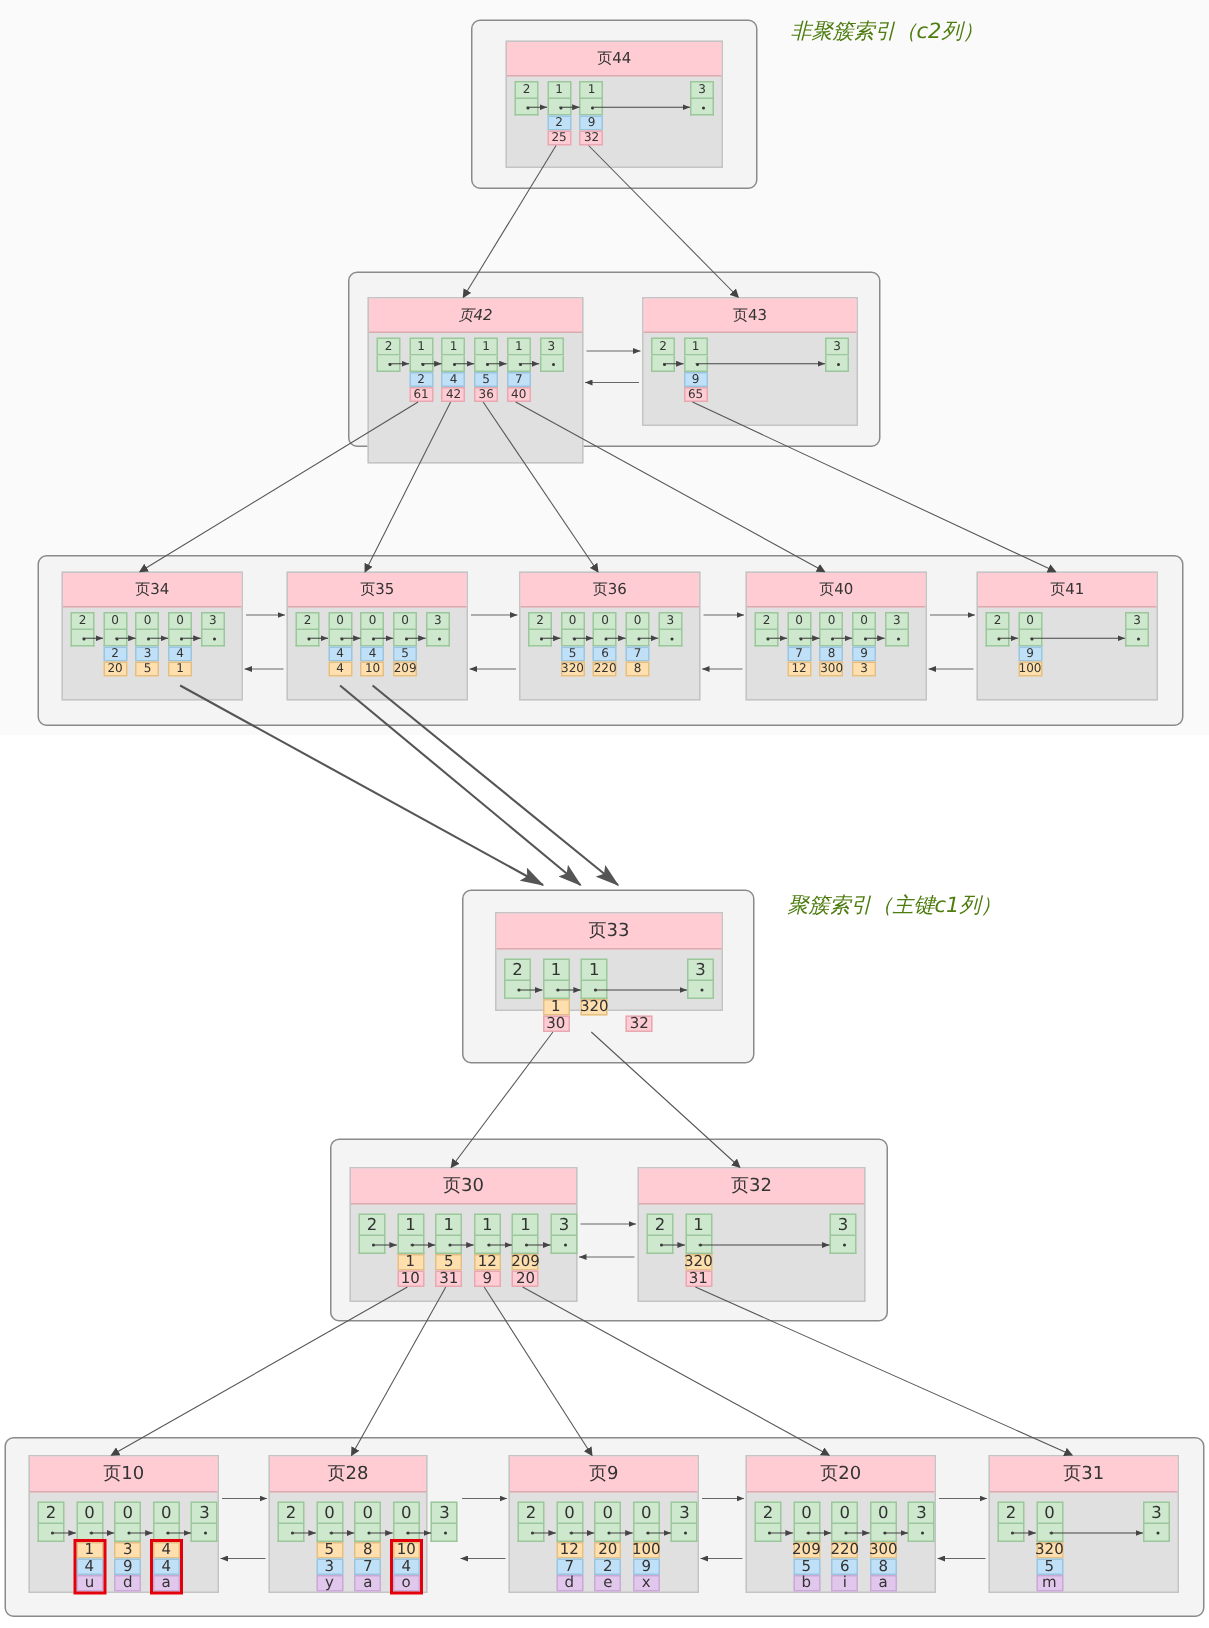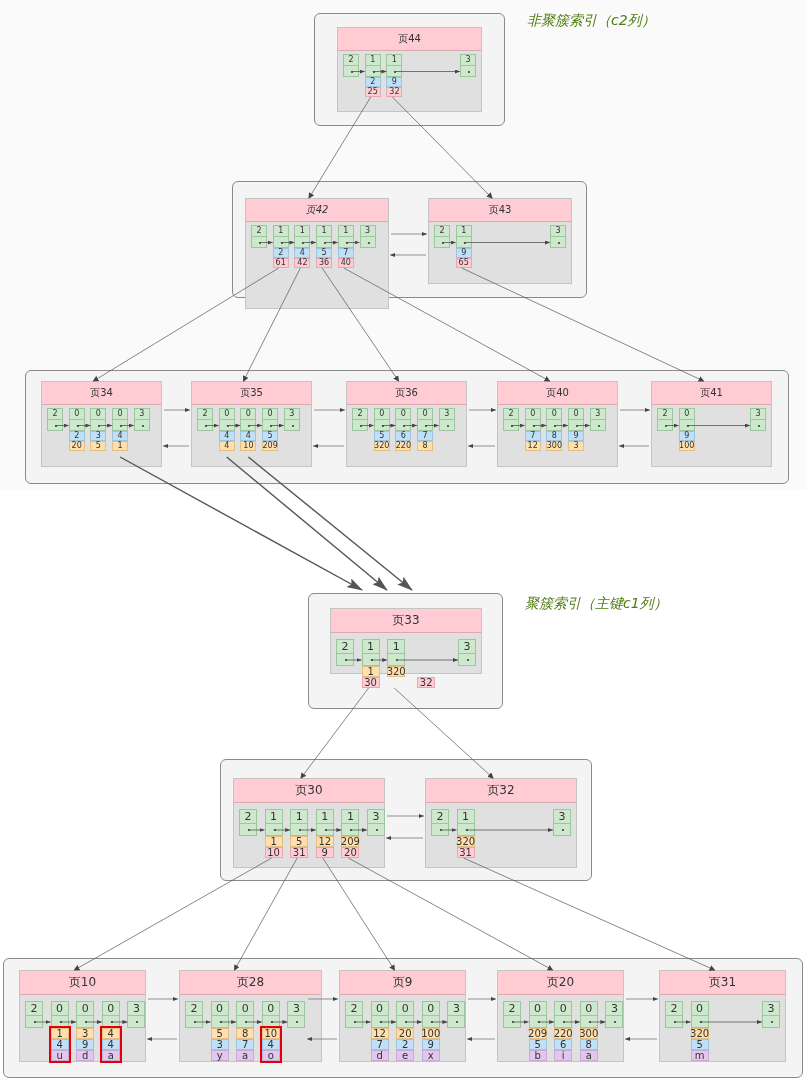--- a/index.html
+++ b/index.html
@@ -350,21 +350,21 @@
       <div class="dot" style="left: 8px; top: 5px;"></div>
     </div>
     <div class="cell v-orange" style="left: 101.8px; top: 1028px; width: 18px; height: 11px; font-size: 10px;">4</div>
     <div class="cell v-blue" style="left: 101.8px; top: 1039px; width: 18px; height: 11px; font-size: 10px;">4</div>
     <div class="cell v-purple" style="left: 101.8px; top: 1050px; width: 18px; height: 11px; font-size: 10px;">a</div>
     <div class="hl" style="left: 99.8px; top: 1026px; width: 22px; height: 37px;"></div>
     <div class="cell rec-top" style="left: 127.4px; top: 1001px; width: 18px; height: 15px; font-size: 11px;">3</div>
     <div class="cell rec-bot" style="left: 127.4px; top: 1016px; width: 18px; height: 12px;">
       <div class="dot" style="left: 8px; top: 5px;"></div>
     </div>
-    <div class="page" style="left: 179px; top: 970px; width: 143px; height: 92px;">
+    <div class="page" style="left: 179px; top: 970px; width: 106px; height: 92px;">
       <div class="page-header big">页28</div>
     </div>
     <div class="cell rec-top" style="left: 185px; top: 1001px; width: 18px; height: 15px; font-size: 11px;">2</div>
     <div class="cell rec-bot" style="left: 185px; top: 1016px; width: 18px; height: 12px;">
       <div class="dot" style="left: 8px; top: 5px;"></div>
     </div>
     <div class="cell rec-top" style="left: 210.6px; top: 1001px; width: 18px; height: 15px; font-size: 11px;">0</div>
     <div class="cell rec-bot" style="left: 210.6px; top: 1016px; width: 18px; height: 12px;">
       <div class="dot" style="left: 8px; top: 5px;"></div>
     </div>

